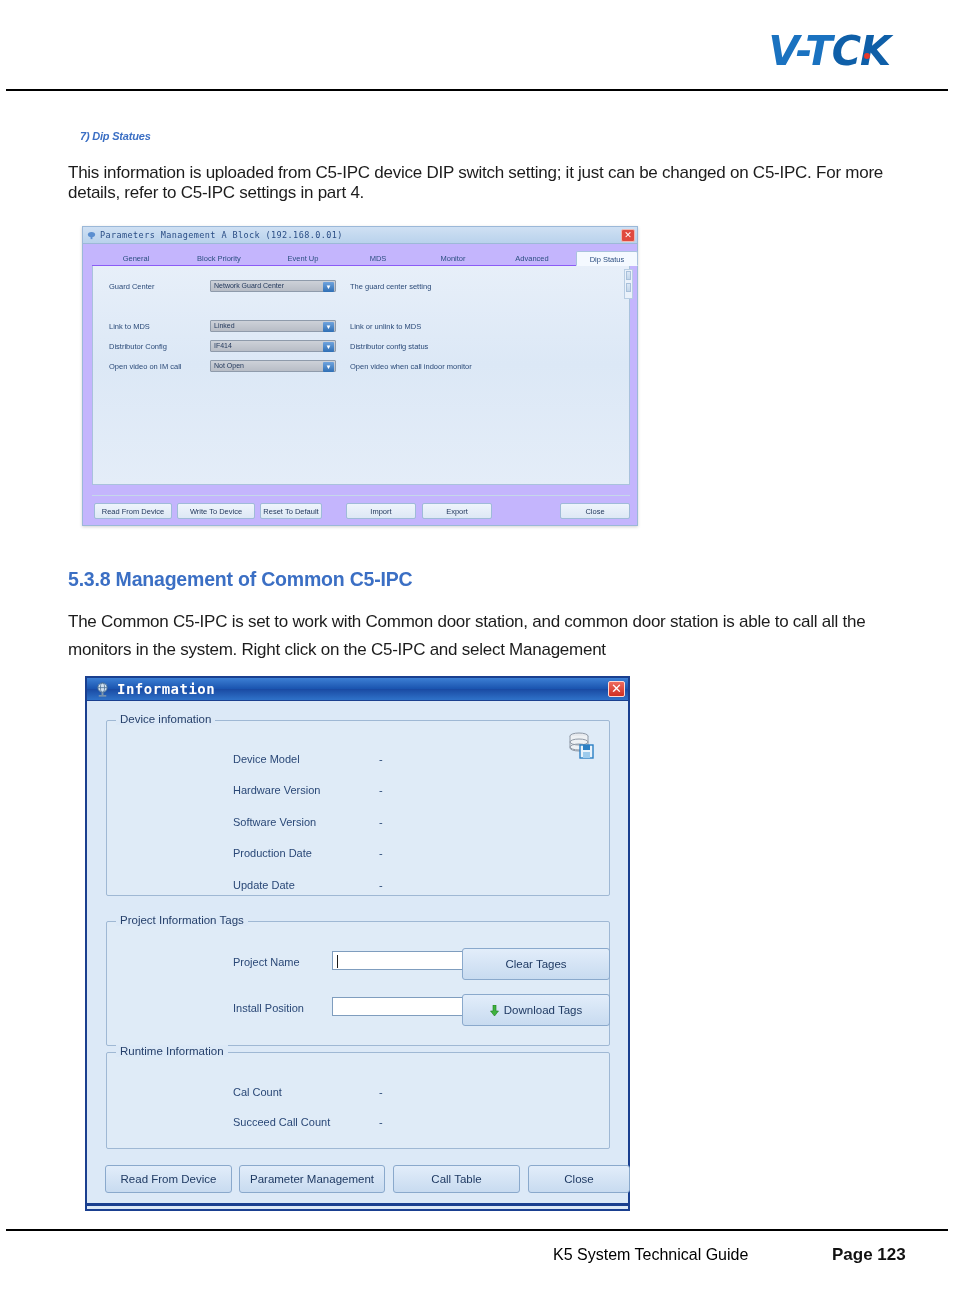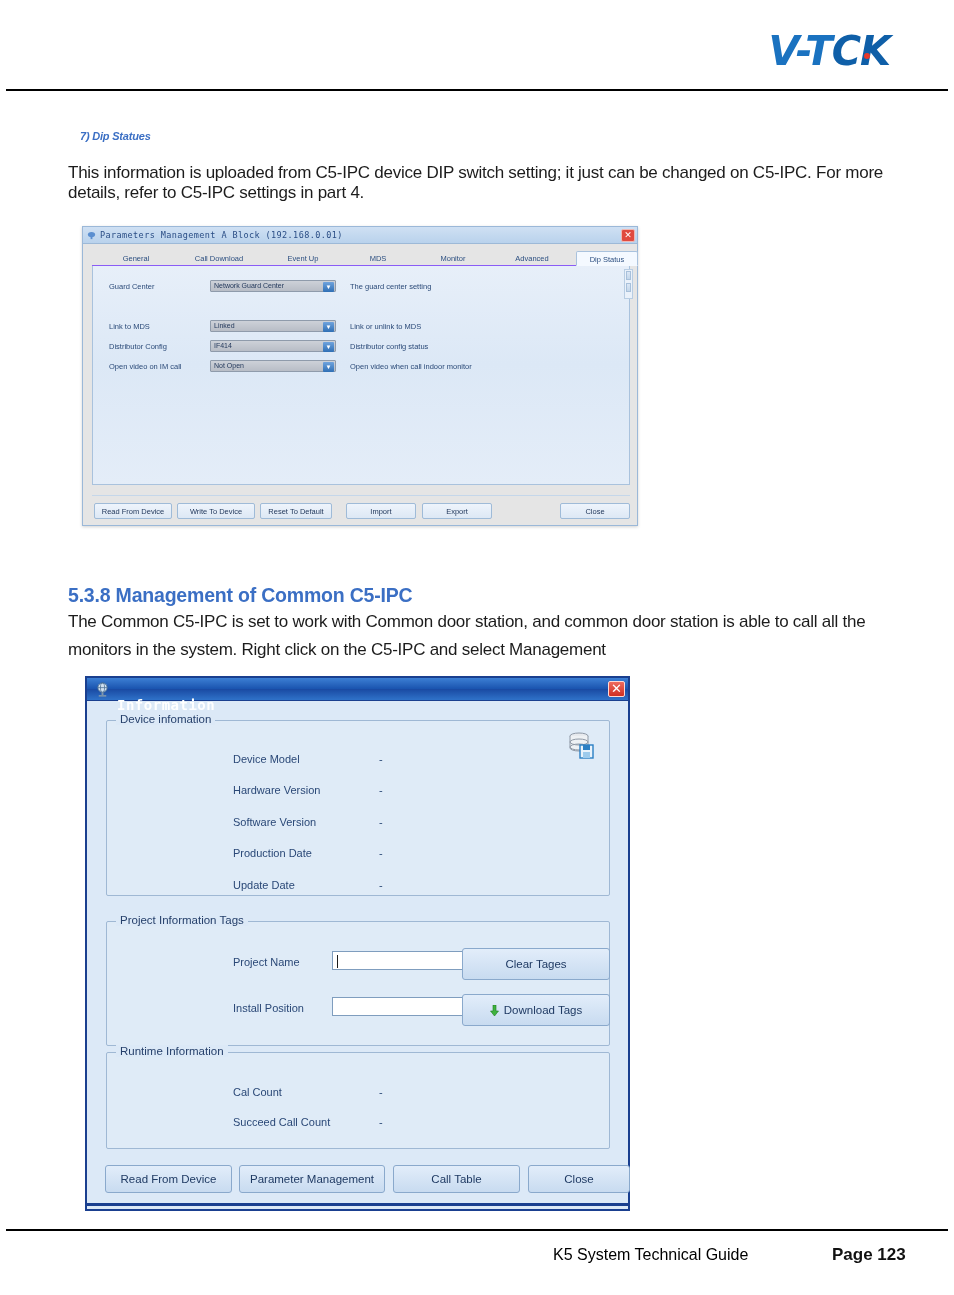--- a/index.html
+++ b/index.html
@@ -23,32 +23,32 @@
               border-radius:50%; position:relative; left:-26px; top:-6px; }
   .header-rule { position:absolute; left:6px; top:89px; width:942px; height:2px; background:#000; }
 
   
   .doc { position:absolute; left:0; top:0; width:954px; }
   .sub-heading { position:absolute; left:80px; top:130px; font-size:11px; font-weight:bold;
                  font-style:italic; color:#3b6fc4; letter-spacing:-0.2px; }
   .para1 { position:absolute; left:68px; top:163px; width:830px; font-size:17px;
            line-height:20px; color:#1c1c1c; letter-spacing:-0.25px; }
   .section-heading { position:absolute; left:68px; top:568px; font-size:19.5px; font-weight:bold;
-                     color:#3b6fc4; letter-spacing:-0.2px;margin-top:16px; }
+                     color:#3b6fc4; letter-spacing:-0.2px; }
   .para2 { position:absolute; left:68px; top:608px; width:830px; font-size:17px;
            line-height:28px; color:#1c1c1c; letter-spacing:-0.25px; }
 
   
   .footer-rule { position:absolute; left:6px; top:1229px; width:942px; height:2px; background:#000; }
   .footer-guide { position:absolute; left:553px; top:1246px; font-size:16px; color:#000000; }
   .footer-page  { position:absolute; left:832px; top:1245px; font-size:17px; color:#111; font-weight:bold; }
 
   
   .dlg1 { position:absolute; left:82px; top:226px; width:556px; height:300px;
-          background:#e5e5e5; border:1px solid #9bb8d8; font-size:8px;
+          background:#c4b5fd; border:1px solid #9bb8d8; font-size:8px;
           box-shadow:0 1px 3px rgba(0,0,0,.18); }
   .dlg1-title { position:relative; height:17px; width:100%;
                 background:linear-gradient(to bottom,#cfe0f3,#b9d2ec);
                 border-bottom:1px solid #9db9d7; }
   .dlg1-title .t-icon { position:absolute; left:4px; top:4px; width:9px; height:9px; }
   .dlg1-title .t-text { position:absolute; left:17px; top:3px; font-size:8.5px;
                         font-family:"DejaVu Sans Mono", monospace; color:#2a4d85;
                         letter-spacing:0.4px; white-space:nowrap; }
   .dlg1-close { position:absolute; right:2px; top:2px; width:14px; height:13px;
                 background:#e04a3f; border:1px solid #f0b8b2; border-radius:2px;
@@ -88,21 +88,21 @@
               border:1px solid #9fbbd8; border-radius:2px; font-size:7.5px; color:#23395c;
               text-align:center; line-height:15px; white-space:nowrap; }
 
   
   .dlg2 { position:absolute; left:85px; top:676px; width:545px; height:535px;
           background:#dce9f7; border:2px solid #1a3f8f; }
   .dlg2-title { position:relative; height:23px;
                 background:linear-gradient(to bottom,#3c7fd4 0%, #1b55b0 48%, #1a4ba4 52%, #2f72c9 100%);
                 border-bottom:1px solid #1a3f8f; }
   .dlg2-title .t-text { position:absolute; left:30px; top:3px; font-size:14px; font-weight:bold;
-                        font-family:"DejaVu Sans Mono", monospace; color:#ffffff; letter-spacing:0.5px;margin-top:16px; }
+                        font-family:"DejaVu Sans Mono", monospace; color:#ffffff; letter-spacing:0.5px; }
   .dlg2-title .globe-icon { position:absolute; left:8px; top:4px; width:15px; height:15px; }
   .dlg2-close { position:absolute; right:3px; top:3px; width:17px; height:16px;
                 background:linear-gradient(to bottom,#ef6a5e,#cf2f22);
                 border:1px solid #ffd9d4; border-radius:2px; color:#fff;
                 font-size:13px; line-height:14px; text-align:center; font-weight:bold;
                 font-family:"DejaVu Sans", sans-serif; }
 
   .gbox { position:absolute; border:1px solid #9fb8d4; border-radius:2px;
           background:rgba(255,255,255,0.10); }
   .gbox-legend { position:absolute; top:-8px; left:9px; padding:0 4px;
@@ -149,21 +149,21 @@
     <svg class="t-icon" viewBox="0 0 10 10">
       <ellipse cx="5" cy="4" rx="4" ry="3" fill="#5b8fd0"></ellipse>
       <rect x="4" y="6" width="2" height="3" fill="#5b8fd0"></rect>
     </svg>
     <div class="t-text">Parameters Management A Block (192.168.0.01)</div>
     <div class="dlg1-close">✕</div>
   </div>
 
   <div class="dlg1-tabs">
     <div class="dlg1-tab" style="left:10px;width:68px">General</div>
-    <div class="dlg1-tab" style="left:88px;width:78px">Call Download</div>
+    <div class="dlg1-tab" style="left:88px;width:78px">Block Priority</div>
     <div class="dlg1-tab" style="left:176px;width:70px">Event Up</div>
     <div class="dlg1-tab" style="left:256px;width:60px">MDS</div>
     <div class="dlg1-tab" style="left:326px;width:70px">Monitor</div>
     <div class="dlg1-tab" style="left:404px;width:72px">Advanced</div>
     <div class="dlg1-tab sel" style="left:484px;width:62px">Dip Status</div>
   </div>
 
   <div class="dlg1-panel">
     <div class="p-row" style="top:12px">
       <div class="p-label">Guard Center</div>
@@ -200,21 +200,21 @@
   </div>
 
   <div class="dlg1-scroll">
     <div class="sb up"></div>
     <div class="sb dn"></div>
   </div>
 
   <div class="dlg1-footline"></div>
   <div class="dlg1-btn" style="left:11px;width:78px">Read From Device</div>
   <div class="dlg1-btn" style="left:94px;width:78px">Write To Device</div>
-  <div class="dlg1-btn" style="left:177px;width:72px">Reset To Default</div>
+  <div class="dlg1-btn" style="left:177px;width:62px">Reset To Default</div>
   <div class="dlg1-btn" style="left:263px;width:70px">Import</div>
   <div class="dlg1-btn" style="left:339px;width:70px">Export</div>
   <div class="dlg1-btn" style="left:477px;width:70px">Close</div>
 </div>
 
 <div class="dlg2">
   <div class="dlg2-title">
     <svg class="globe-icon" viewBox="0 0 16 16">
       <circle cx="8" cy="6" r="5" fill="#cfe0f0" stroke="#4a6e92" stroke-width="1"></circle>
       <ellipse cx="8" cy="6" rx="2.2" ry="5" fill="none" stroke="#4a6e92" stroke-width="0.8"></ellipse>

